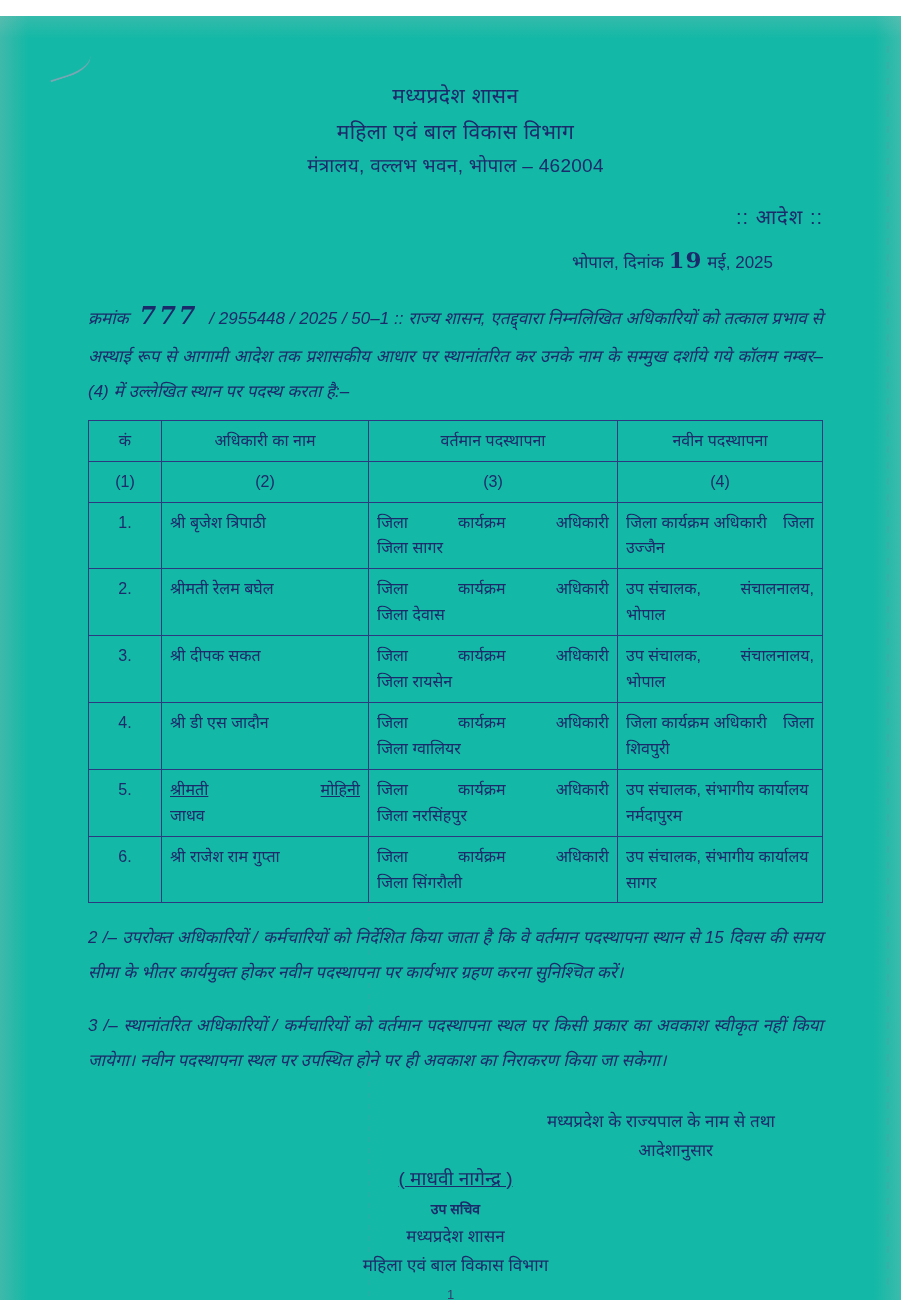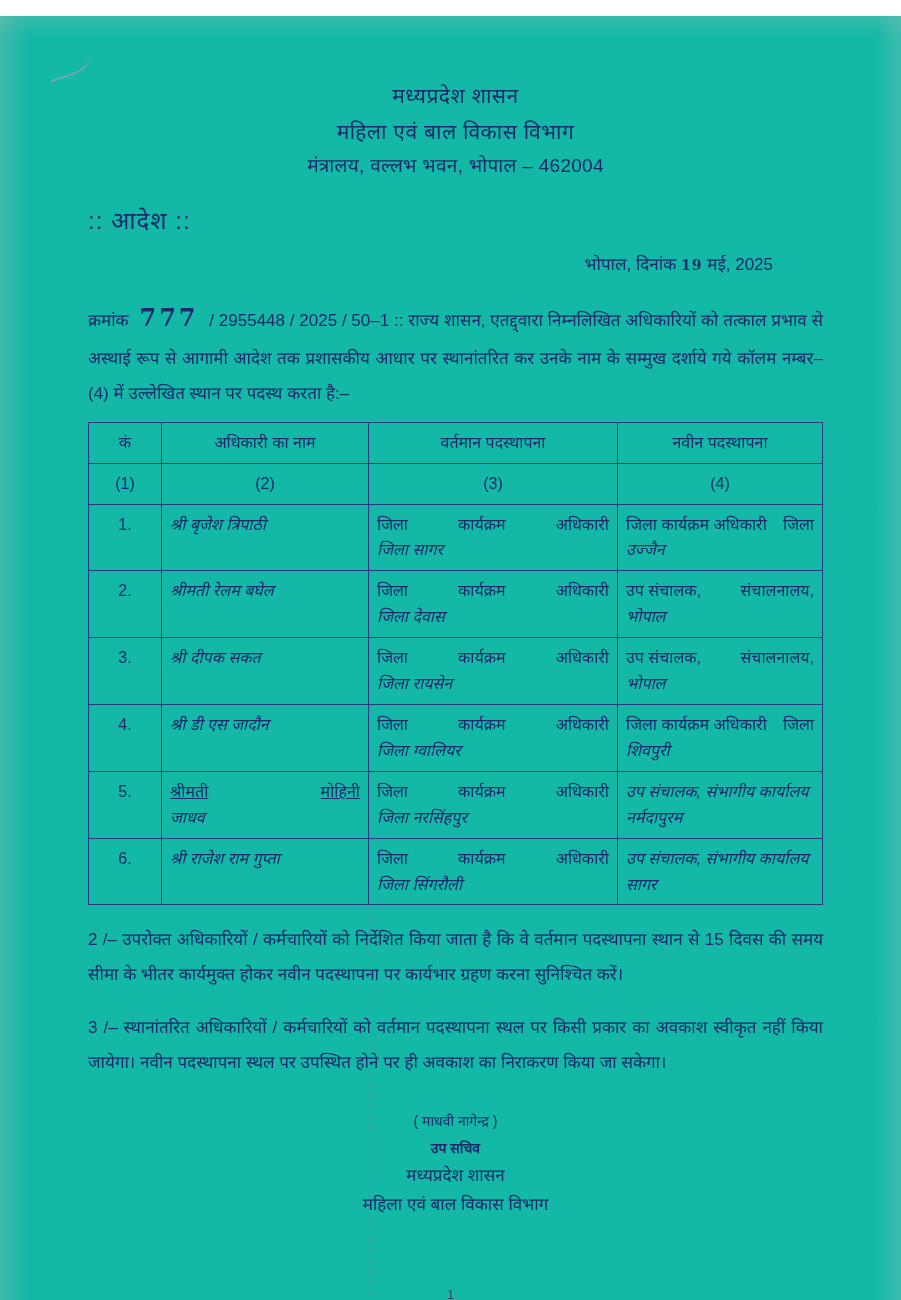--- a/index.html
+++ b/index.html
@@ -62,44 +62,45 @@
 
   .head-block {
     text-align: center;
     line-height: 1.72;
   }
   .head-l1 { font-size: 21px; letter-spacing: .5px; }
   .head-l2 { font-size: 21px; letter-spacing: .5px; }
   .head-l3 { font-size: 19px; letter-spacing: .3px; }
 
   .order-title {
-    text-align: left;
-    font-size: 24px;
+    text-align: right;
+    font-size: 20px;
     margin-top: 20px;
     letter-spacing: 1px;
   }
 
   .place-date {
     text-align: right;
     font-size: 17px;
     margin-top: 16px;
     padding-right: 50px;
   }
   .place-date .handwritten {
     font-family: "DejaVu Serif", serif;
     font-weight: 700;
-    font-size: 14px;
+    font-size: 23px;
     letter-spacing: 1px;
   }
 
   .para {
     font-size: 17px;
     line-height: 2.05;
     text-align: justify;
     margin-top: 18px;
+    font-style: italic;
   }
   .para .num-hand {
     font-family: "DejaVu Serif", serif;
     font-weight: 700;
     font-size: 24px;
     letter-spacing: 3px;
     padding: 0 6px;
   }
 
   table.transfer {
@@ -124,21 +125,21 @@
   .col-nm  { width: 190px; }
   .col-cur { width: 232px; }
   .col-new { width: auto; }
 
   .cell-split {
     display: flex;
     justify-content: space-between;
     gap: 0;
   }
   .cell-split span:last-child { text-align: right; }
-  .sub-line { display: block; font-style: italic; }
+  .sub-line { display: block; }
 
   .name-split {
     display: flex;
     justify-content: space-between;
     gap: 4px;
     text-decoration: underline;
   }
 
   .footer-sign {
     margin-top: 30px;
@@ -154,21 +155,21 @@
   .sign-scribble {
     position: absolute;
     left: 50%;
     top: -6px;
     transform: translateX(-16px);
     font-family: "DejaVu Serif", serif;
     font-size: 26px;
     letter-spacing: 2px;
     opacity: .92;
   }
-  .sign-name { font-size: 14px; margin-top: 4px; }
+  .sign-name { font-size: 19px; margin-top: 4px; text-decoration: underline; }
   .sign-post { font-size: 14px; margin-top: 8px; font-weight: bold; }
   .sign-dept1 { font-size: 17px; margin-top: 6px; }
   .sign-dept2 { font-size: 17px; margin-top: 6px; }
 
   .page-number {
     position: absolute;
     bottom: 14px;
     left: 50%;
     transform: translateX(-50%);
     font-size: 13px;
@@ -353,20 +354,22 @@
             <span class="sub-line">सागर</span>
           </td>
         </tr>
       </tbody>
     </table>
 
     <div class="para">2 /–  उपरोक्त अधिकारियों / कर्मचारियों को निर्देशित किया जाता है कि वे वर्तमान पदस्थापना स्थान से 15 दिवस की समय सीमा के भीतर कार्यमुक्त होकर नवीन पदस्थापना पर कार्यभार ग्रहण करना सुनिश्चित करें।</div>
     <div class="para">3 /–  स्थानांतरित अधिकारियों / कर्मचारियों को वर्तमान पदस्थापना स्थल पर किसी प्रकार का अवकाश स्वीकृत नहीं किया जायेगा। नवीन पदस्थापना स्थल पर उपस्थित होने पर ही अवकाश का निराकरण किया जा सकेगा।</div>
 
     <div class="footer-sign">
+      <div class="sign-l1">मध्यप्रदेश के राज्यपाल के नाम से तथा</div>
+      <div class="sign-l2">आदेशानुसार</div>
       <div class="sign-name">( माधवी नागेन्द्र )</div>
       <div class="sign-post">उप सचिव</div>
       <div class="sign-dept1">मध्यप्रदेश शासन</div>
       <div class="sign-dept2">महिला एवं बाल विकास विभाग</div>
     </div>
 
   </div>
 
   <div class="page-number">1</div>
 </div>

